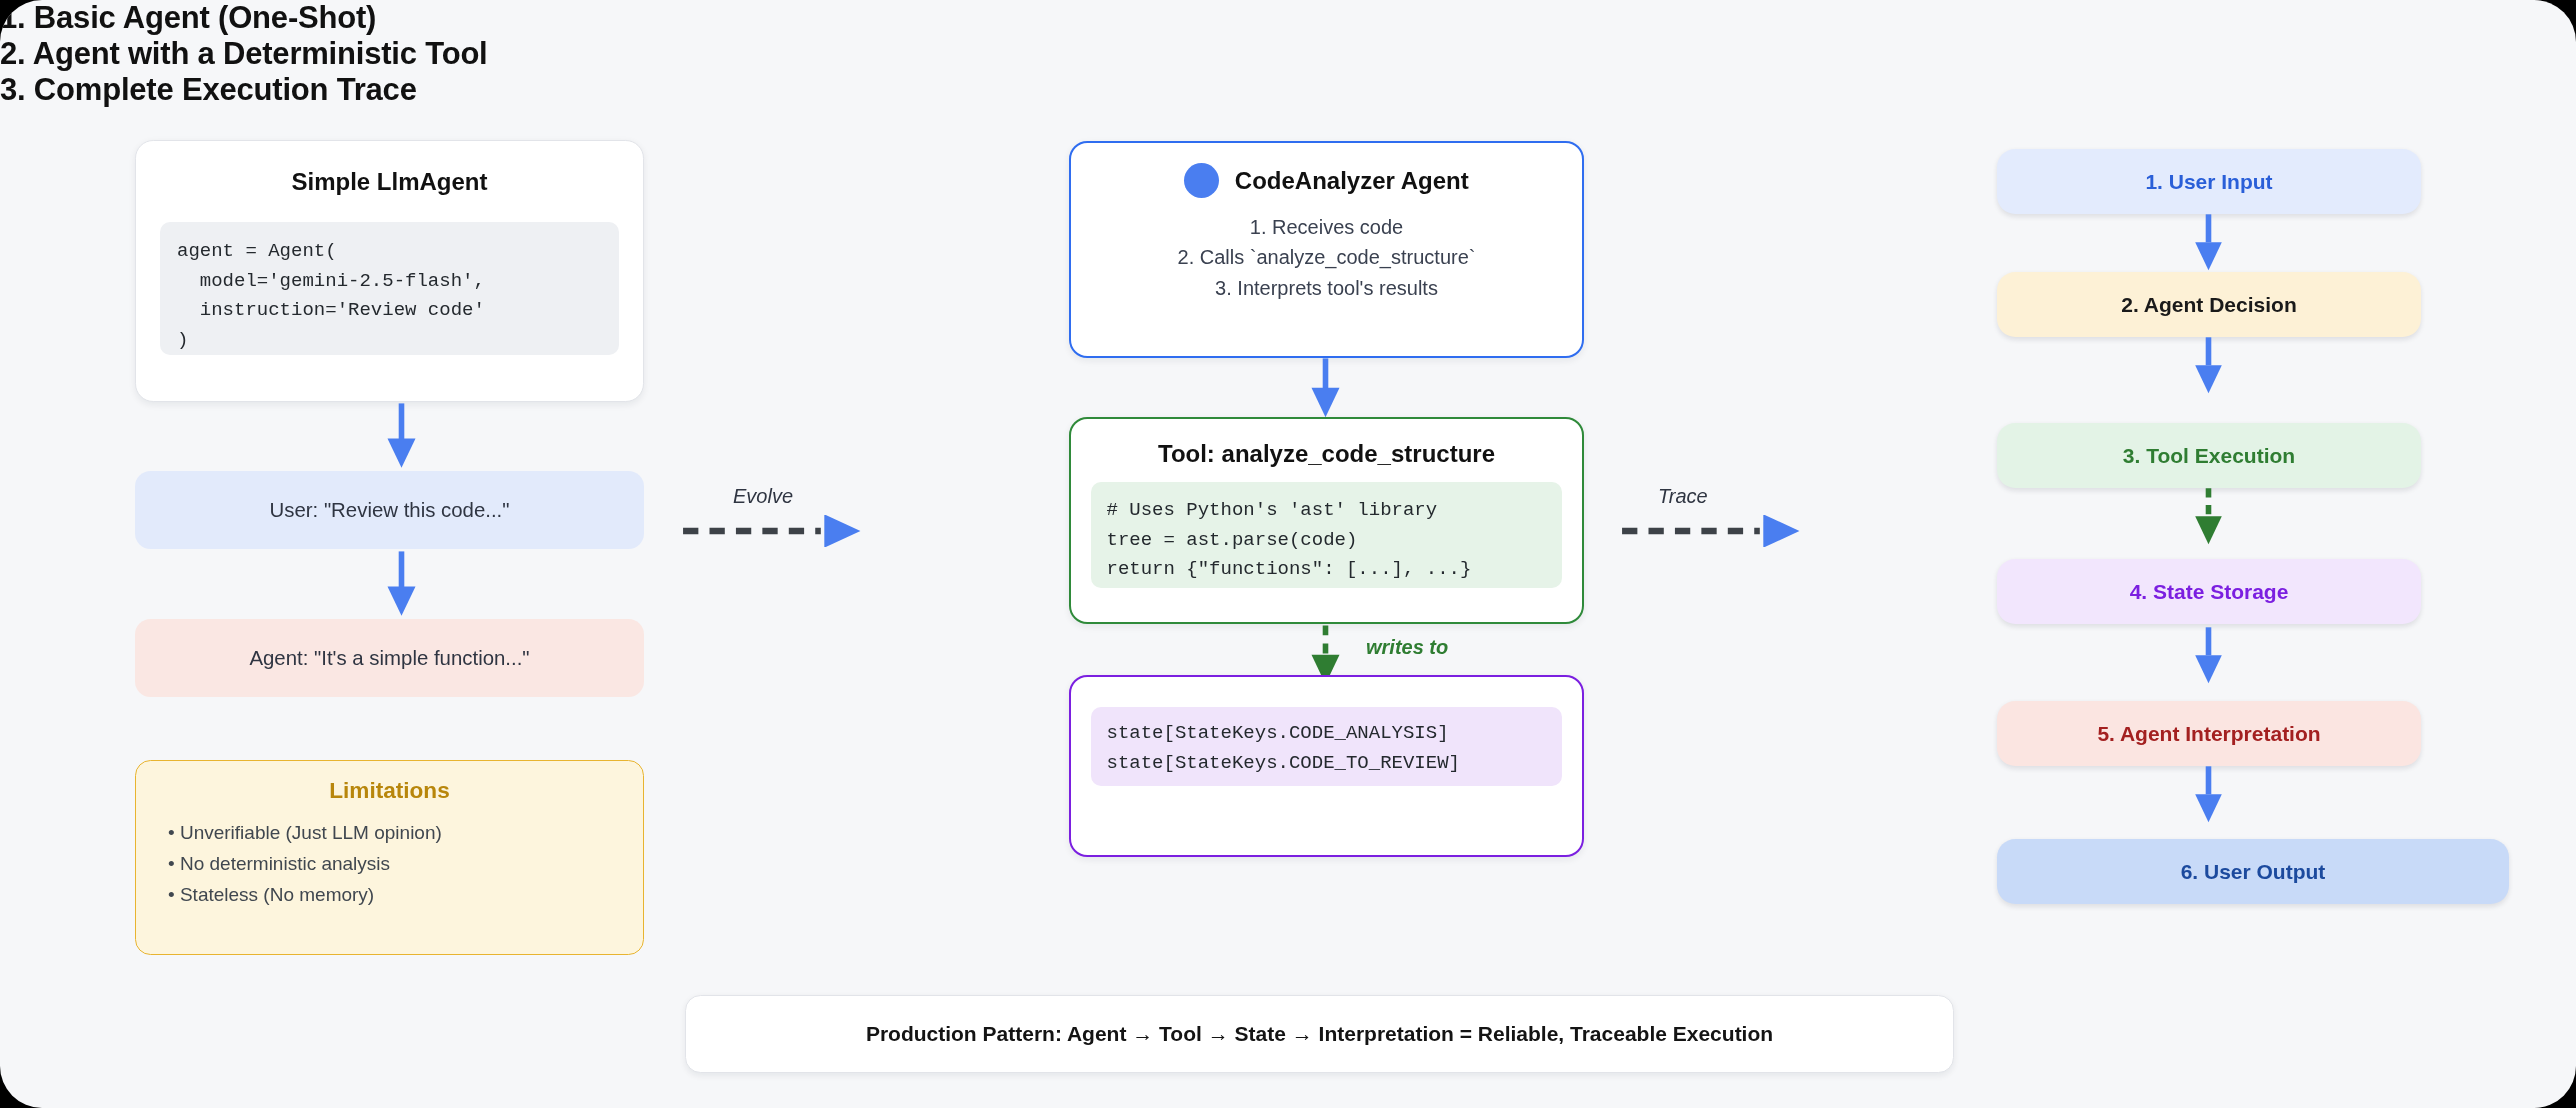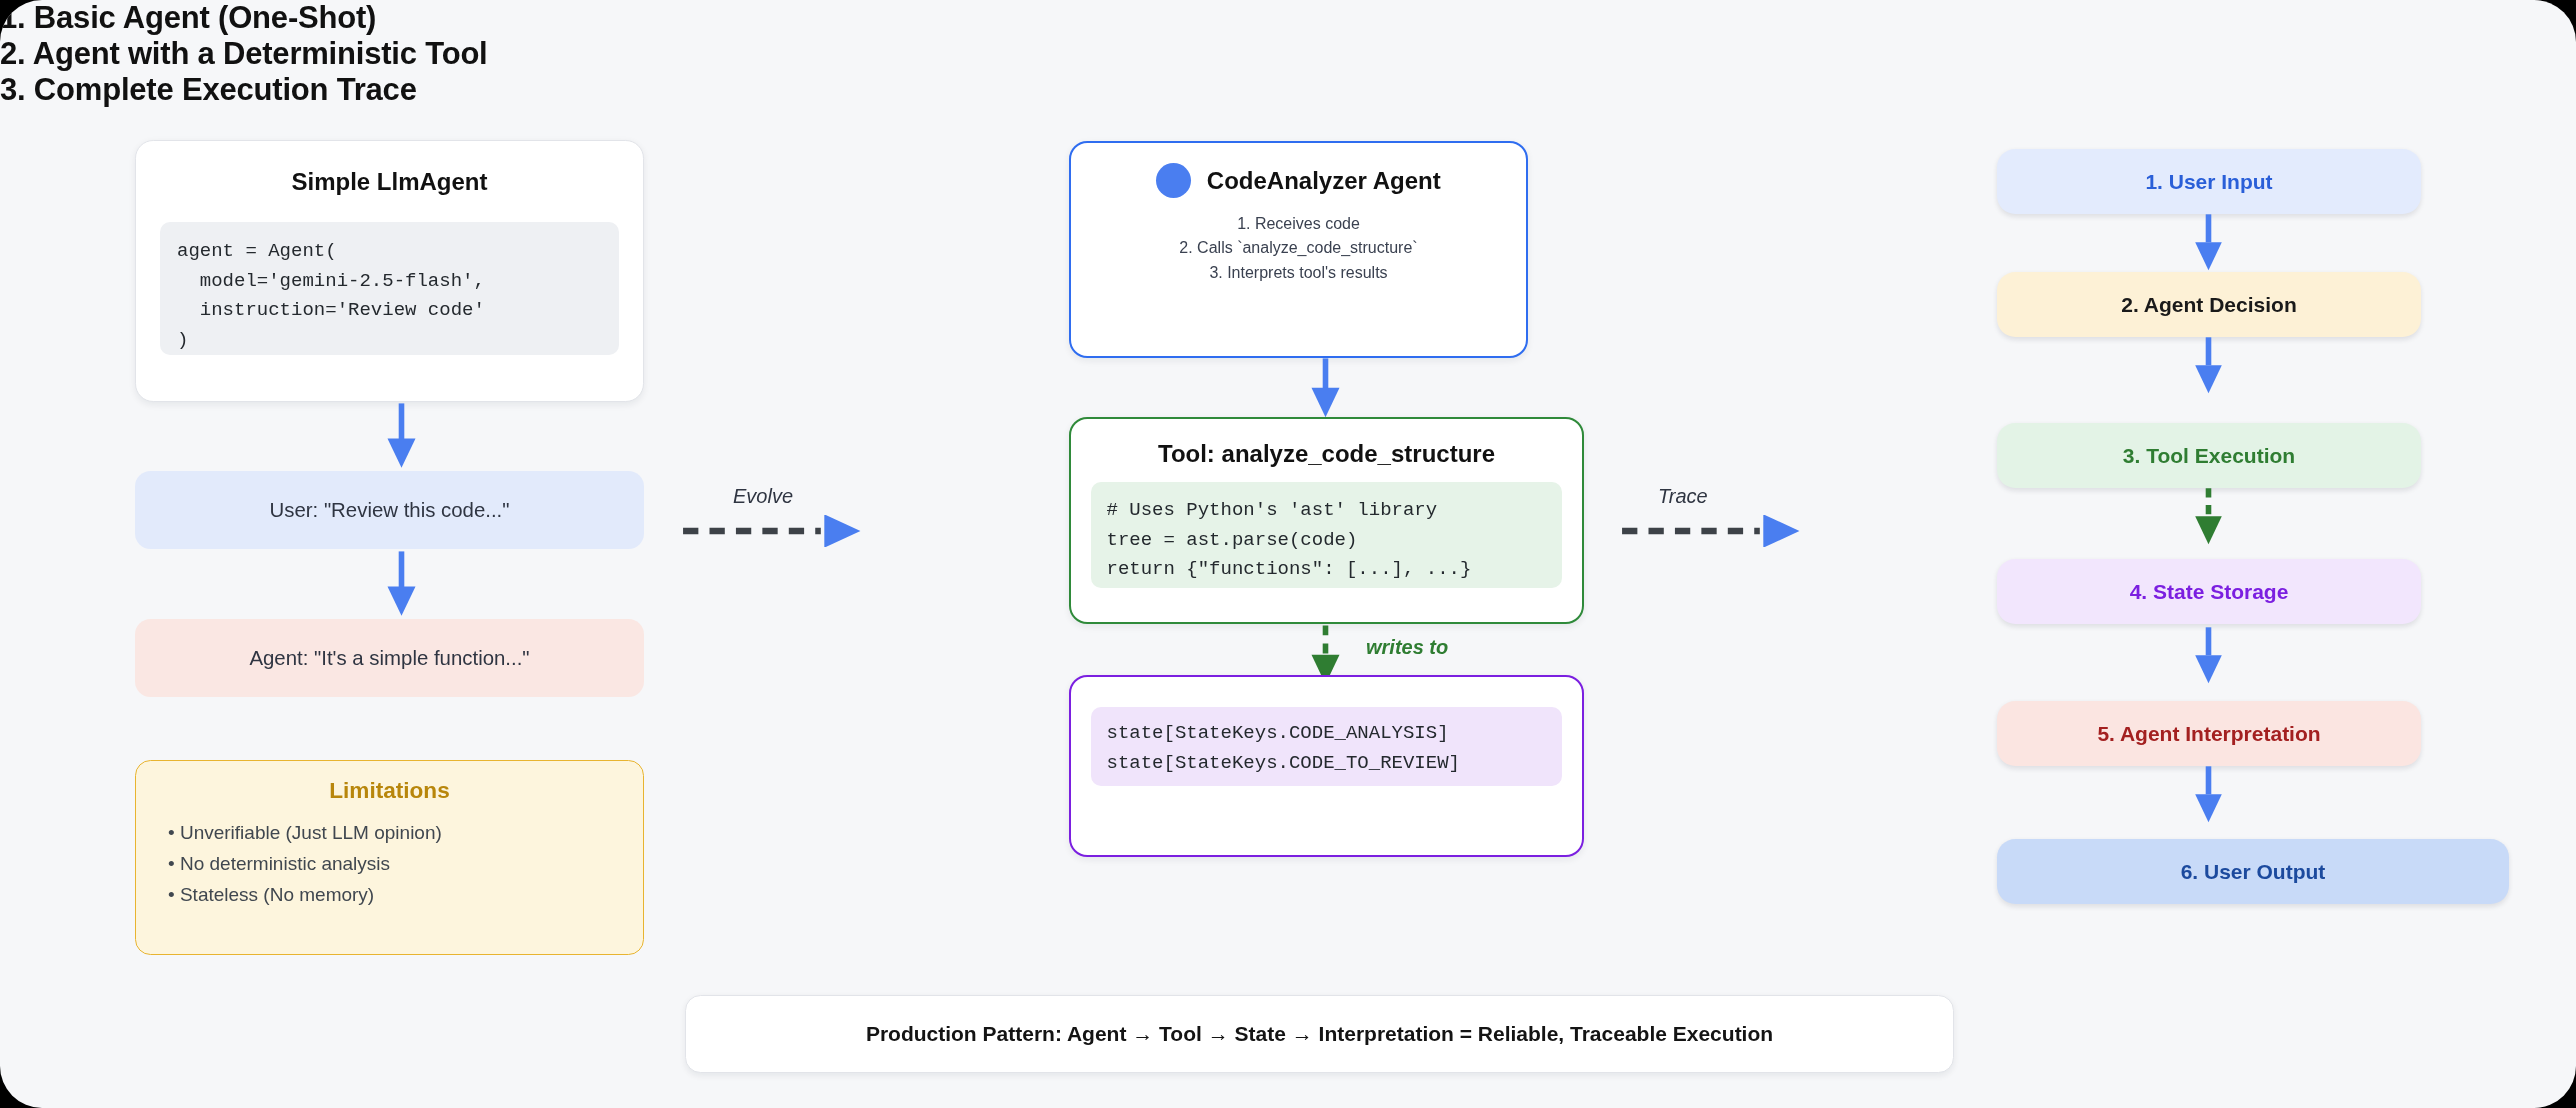--- a/index.html
+++ b/index.html
@@ -100,21 +100,21 @@
     gap: 15.5px;
   }
   .agent-dot {
     width: 35px;
     height: 35px;
     border-radius: 50%;
     flex: 0 0 auto;
   }
   .agent-steps {
     text-align: center;
-    font-size: 16px;
+    font-size: 20px;
     color: #3a4150;
     line-height: 1.52;
   }
 
   .limit-title {
     font-size: 22.6px;
     font-weight: bold;
     text-align: center;
   }
   .limit-list {
@@ -184,21 +184,21 @@
   </div>
 
   <div class="label-italic" style="left:733px; top:485px; color:#2f3542;">Evolve</div>
   <svg class="h-conn" style="left:682px; top:515px;" width="183" height="32" viewBox="0 0 260 46">
     <line x1="0" y1="23" x2="198" y2="23" stroke="#3d4248" stroke-width="9" stroke-dasharray="22,16"></line>
     <polygon points="255,23 203,-1 203,47" fill="#4a7ef0"></polygon>
   </svg>
 
   <div class="col-title" style="left:938px; top:48px; width:747px;">2. Agent with a Deterministic Tool</div>
 
-  <div class="card" style="position:absolute; left:1069px; top:141px; width:459px; height:217px; border-color:#2f6df0; border-width:2.8px; padding:20px 21px;">
+  <div class="card" style="position:absolute; left:1069px; top:141px; width:515px; height:217px; border-color:#2f6df0; border-width:2.8px; padding:20px 21px;">
     <div class="agent-head">
       <span class="agent-dot" style="background:#4a7ef0;"></span>
       <span class="card-title">CodeAnalyzer Agent</span>
     </div>
     <div class="agent-steps" style="margin-top:14px;">
       <div>1. Receives code</div>
       <div>2. Calls `analyze_code_structure`</div>
       <div>3. Interprets tool's results</div>
     </div>
   </div>

